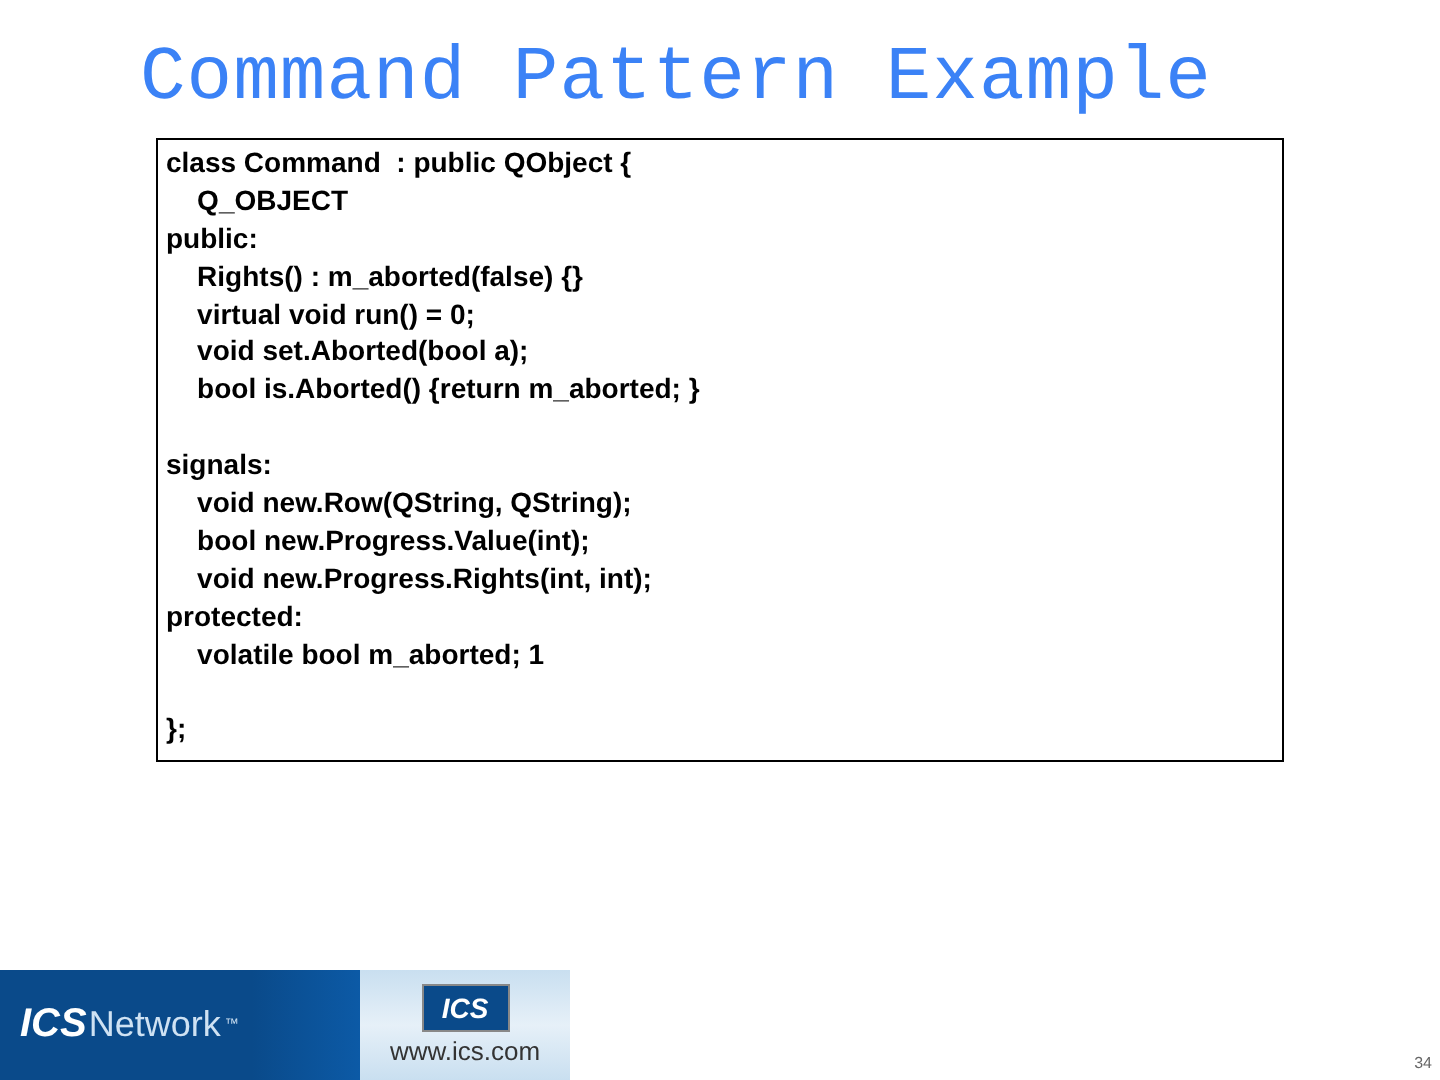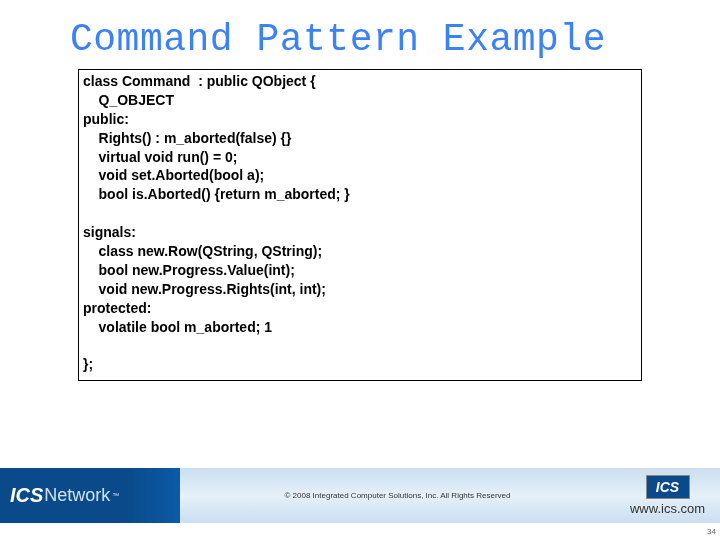--- a/index.html
+++ b/index.html
@@ -26,21 +26,21 @@
     font-family: Arial, Helvetica, sans-serif;
     font-size: 14px;
     font-weight: 700;
     line-height: 1.35;
     color: #000000;
     white-space: pre;
   }
   .footer {
     position: absolute;
     left: 0;
-    bottom: 17px;
+    bottom: 0;
     width: 100%;
     height: 55px;
     display: flex;
     align-items: stretch;
   }
   .footer-left {
     width: 180px;
     background: linear-gradient(to right, #0a4a8a 0%, #0a4a8a 70%, #0c5aa6 100%);
     display: flex;
     align-items: center;
@@ -121,36 +121,33 @@
 
 <div class="code-box"><span>class Command  : public QObject {</span>
 <span>    Q_OBJECT</span>
 <span>public:</span>
 <span>    Rights() : m_aborted(false) {}</span>
 <span>    virtual void run() = 0;</span>
 <span>    void set.Aborted(bool a);</span>
 <span>    bool is.Aborted() {return m_aborted; }</span>
 <span></span>
 <span>signals:</span>
-<span>    class new.Row(QString, QString);</span>
+<span>    void new.Row(QString, QString);</span>
 <span>    bool new.Progress.Value(int);</span>
 <span>    void new.Progress.Rights(int, int);</span>
 <span>protected:</span>
 <span>    volatile bool m_aborted; 1</span>
 <span></span>
 <span>};</span></div>
 
 <div class="footer">
   <div class="footer-left">
     <span class="ics">ICS</span>
       <span class="network">Network</span>
       <span class="tm">™</span>
   </div>
-  <div class="footer-mid">
-    <div class="footer-mid-text">© 2008 Integrated Computer Solutions, Inc. All Rights Reserved</div>
-  </div>
   <div class="footer-right">
     <div class="ics-logo-box">ICS</div>
     <div class="footer-url">www.ics.com</div>
   </div>
 </div>
 
 <div class="page-num">34</div>
 
 </body></html>

